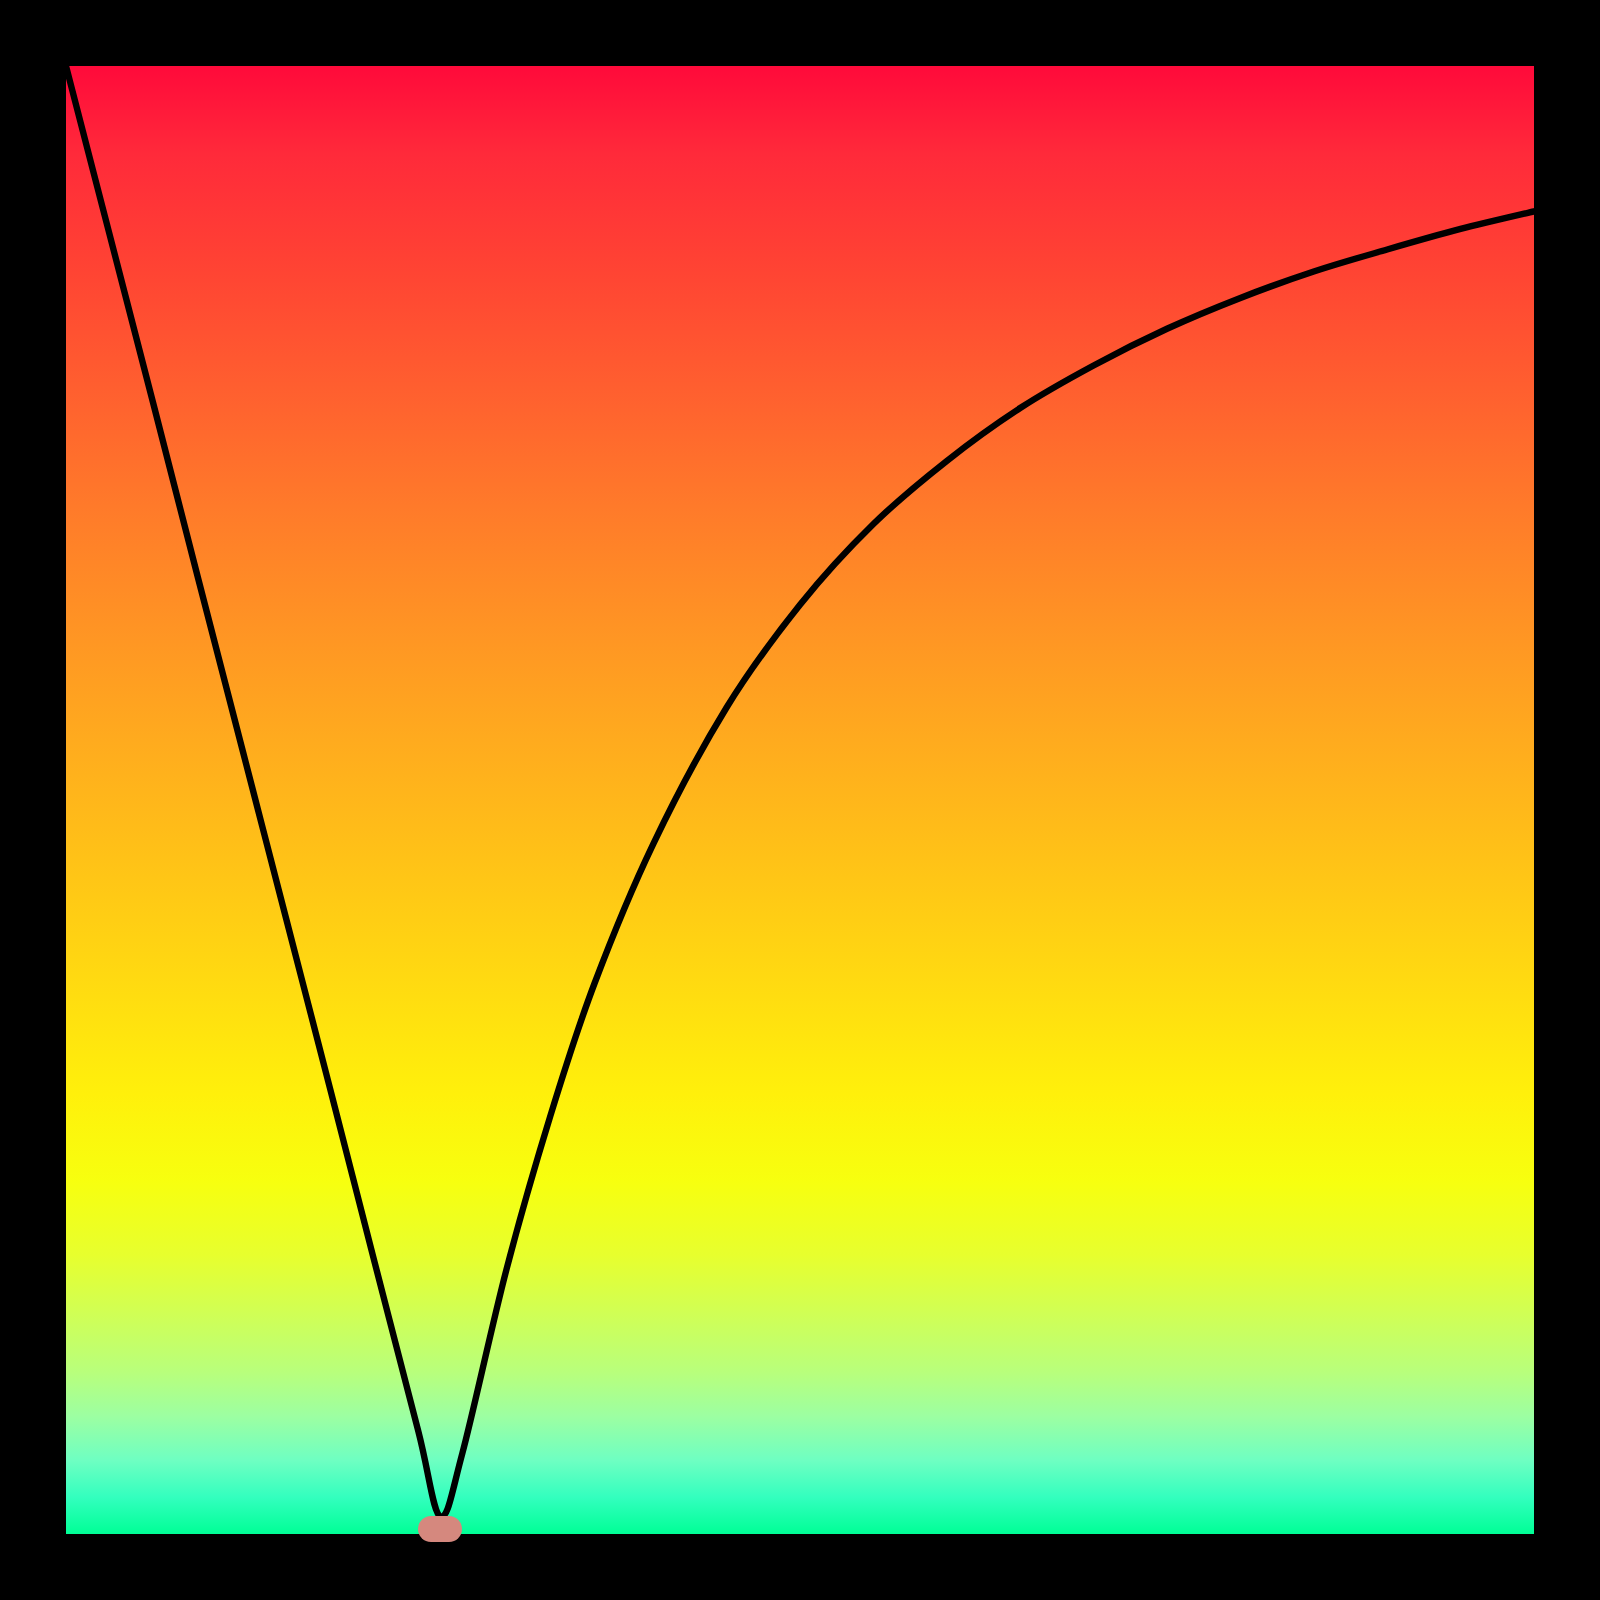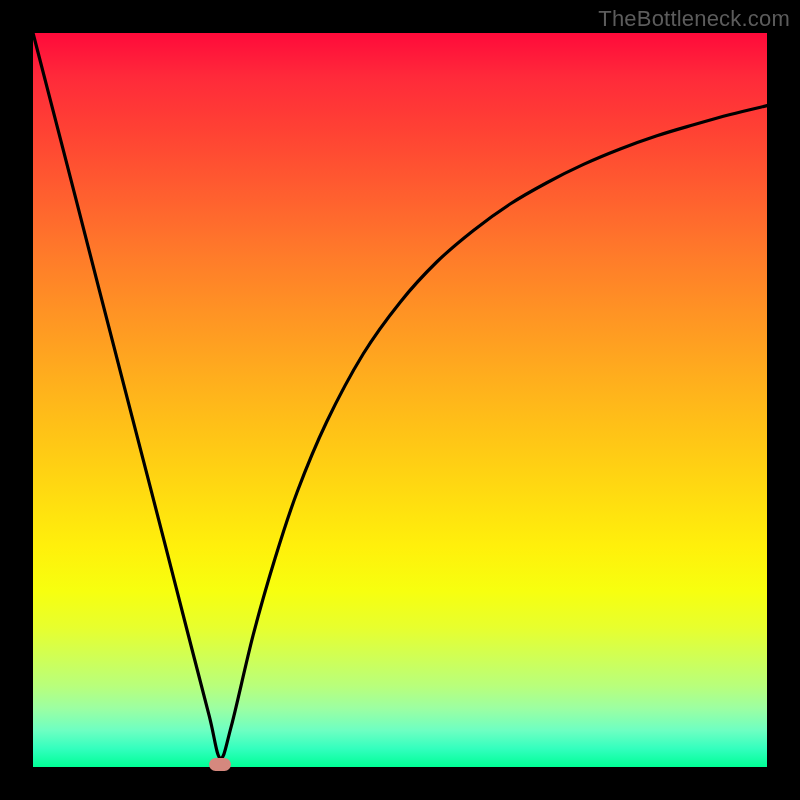--- a/index.html
+++ b/index.html
@@ -80,14 +80,13 @@
   <div class="plot-area">
 
     <svg class="curve" viewBox="0 0 734 734" preserveAspectRatio="none">
 
       <path id="curve-path" fill="none" stroke="#000" stroke-width="3.2" stroke-linecap="round" stroke-linejoin="round" d="M 0.00 0.00 C 3.67 14.19, 14.68 56.76, 22.02 85.14 C 29.36 113.53, 36.70 141.78, 44.04 170.29 C 51.38 198.79, 58.72 227.66, 66.06 256.17 C 73.40 284.67, 80.74 312.93, 88.08 341.31 C 95.42 369.69, 102.76 398.07, 110.10 426.45 C 117.44 454.84, 124.78 483.09, 132.12 511.60 C 139.46 540.10, 146.80 568.97, 154.14 597.48 C 161.48 625.98, 170.66 661.33, 176.16 682.62 C 181.66 703.91, 183.50 723.36, 187.17 725.19 C 190.84 727.03, 192.68 714.18, 198.18 693.63 C 203.69 673.08, 212.86 630.02, 220.20 601.88 C 227.54 573.74, 234.88 548.67, 242.22 524.81 C 249.56 500.96, 255.68 481.38, 264.24 458.75 C 272.80 436.12, 282.59 412.02, 293.60 389.02 C 304.61 366.02, 318.07 340.70, 330.30 320.76 C 342.53 300.82, 354.77 284.67, 367.00 269.38 C 379.23 254.09, 391.47 241.00, 403.70 229.01 C 415.93 217.02, 428.17 207.11, 440.40 197.45 C 452.63 187.78, 464.87 178.97, 477.10 171.02 C 489.33 163.07, 501.57 156.34, 513.80 149.74 C 526.03 143.13, 538.27 137.01, 550.50 131.39 C 562.73 125.76, 574.97 120.74, 587.20 115.97 C 599.43 111.20, 611.67 106.80, 623.90 102.76 C 636.13 98.72, 648.37 95.30, 660.60 91.75 C 672.83 88.20, 685.07 84.65, 697.30 81.47 C 709.53 78.29, 727.88 74.13, 734.00 72.67"></path>
     </svg>
 
     <div id="min-marker" class="marker" style="left: 176.17px; top: 724.564px; background: rgb(213, 136, 126);"></div>
   </div>
 
-  <div class="attribution">TheBottleneck.com</div>
 </div>
 
 </body></html>

